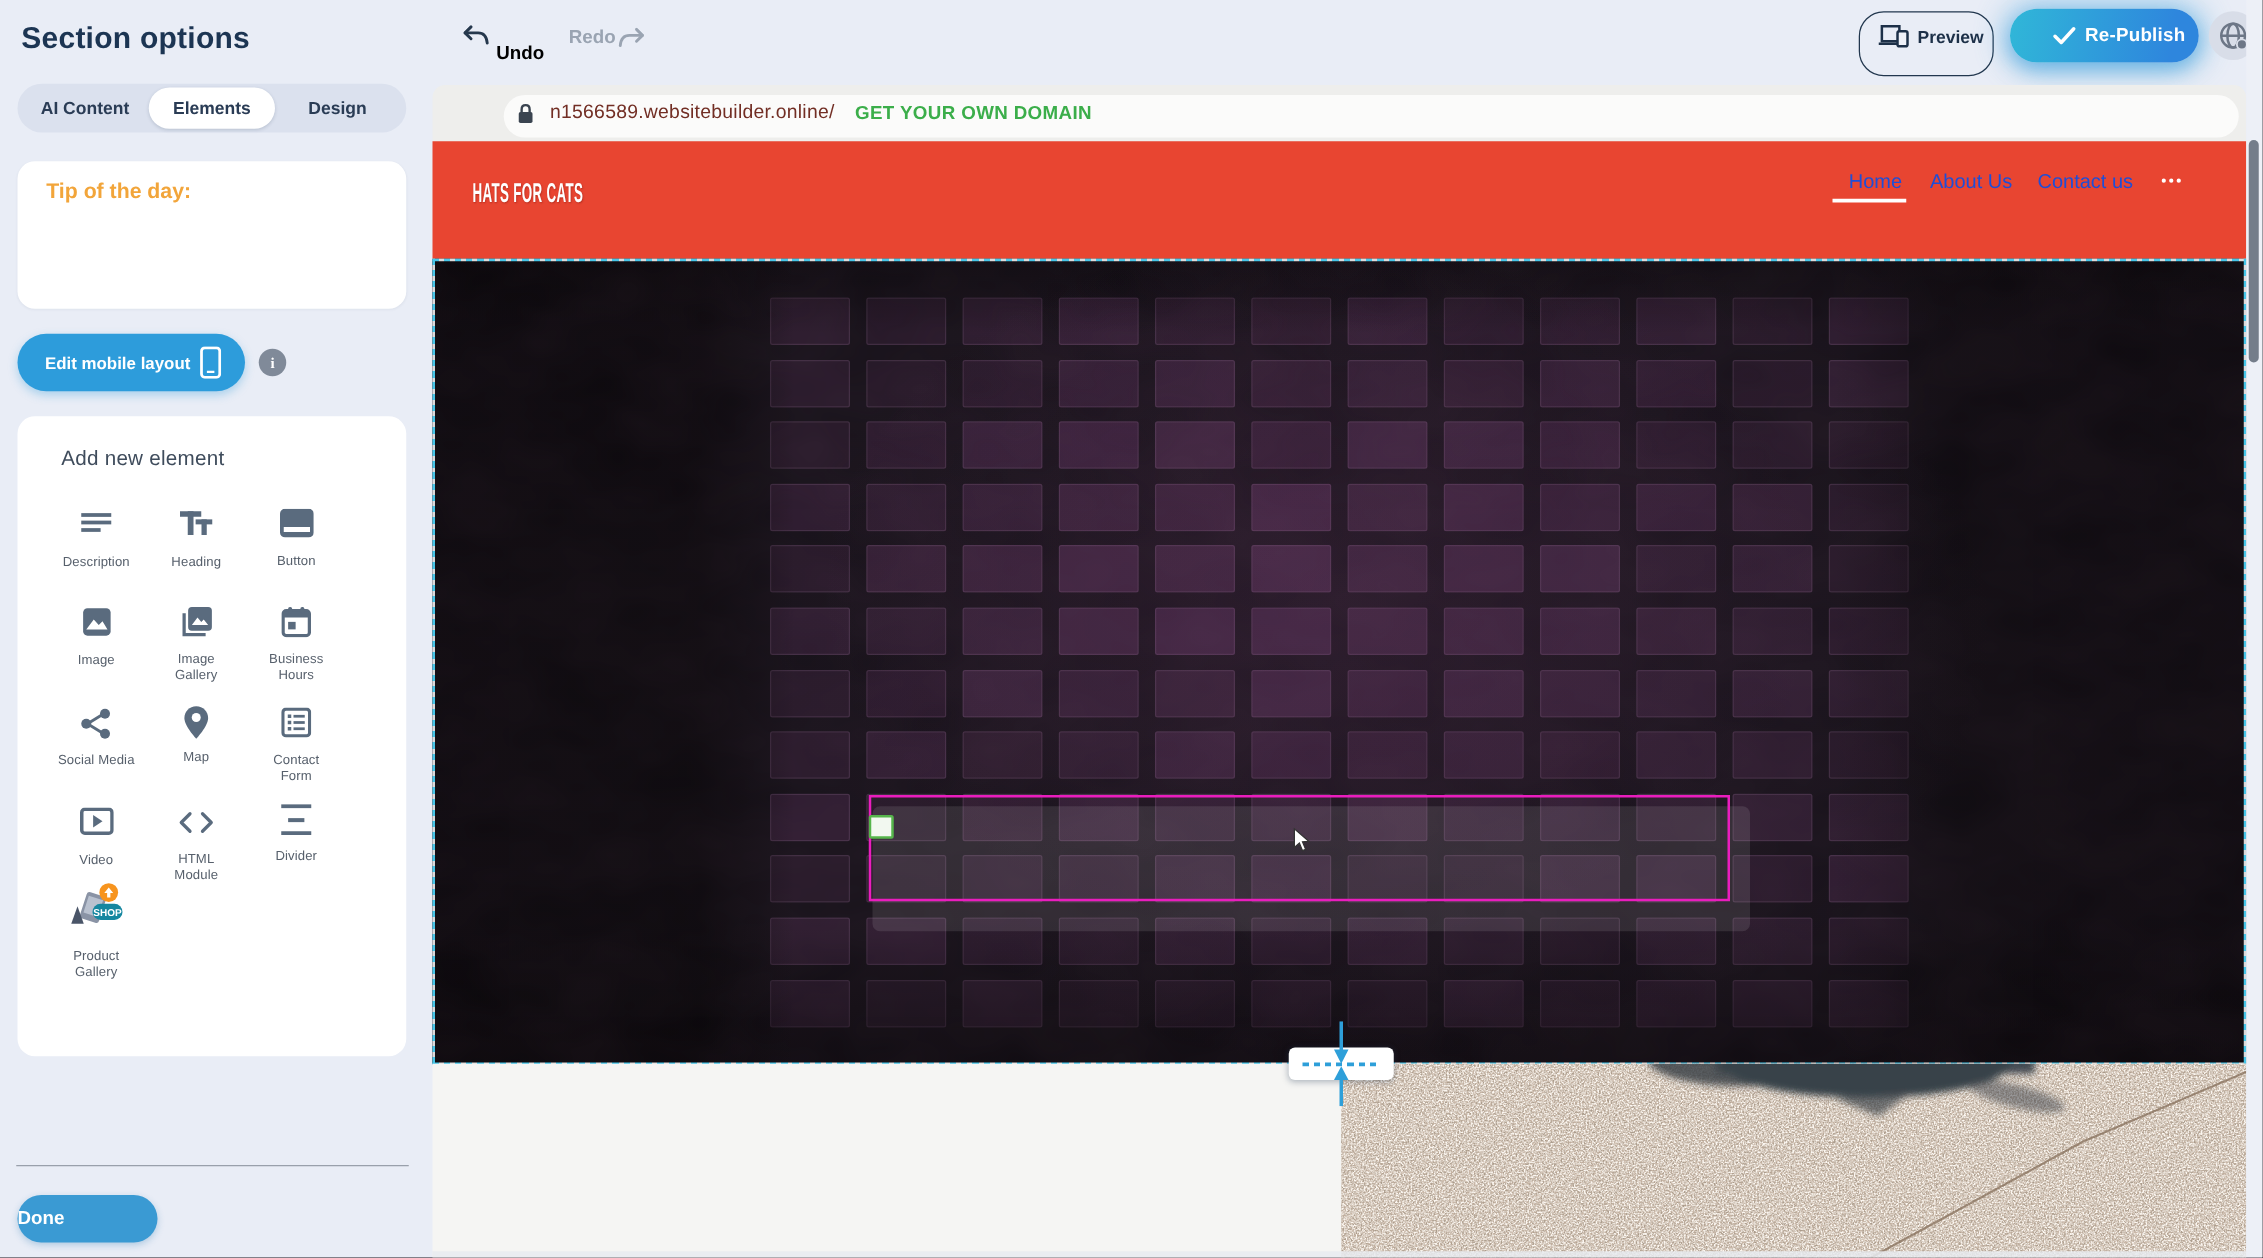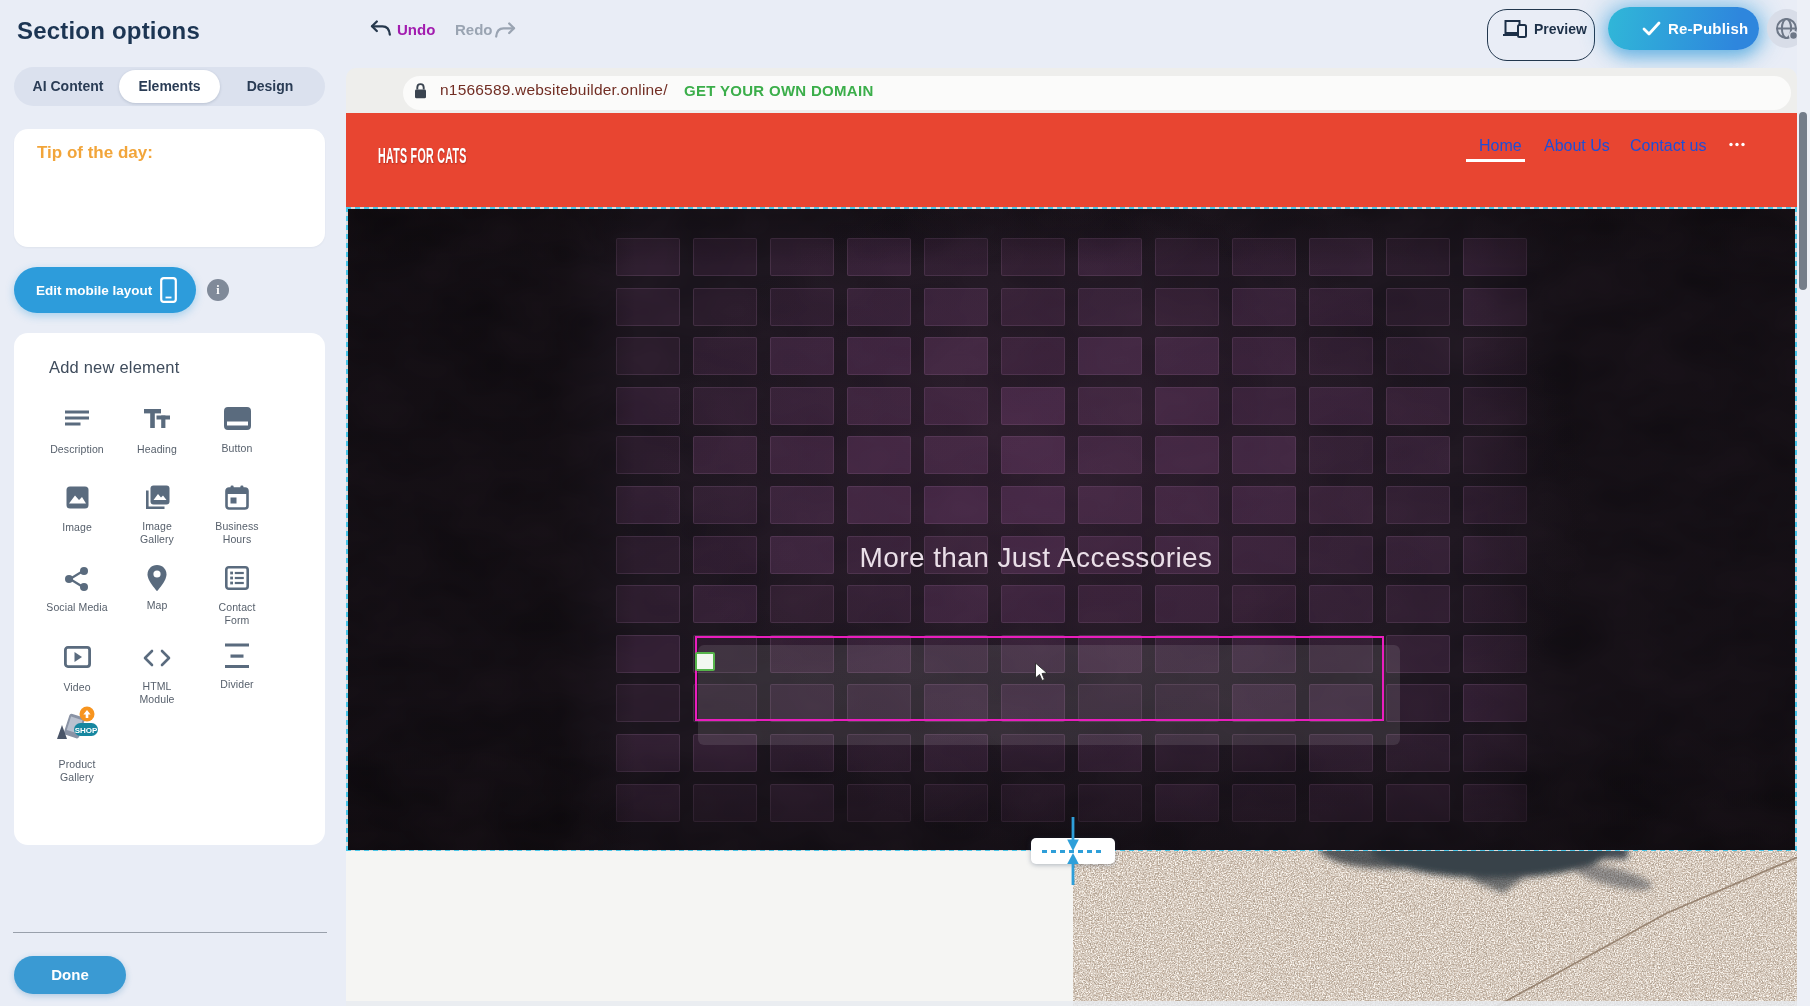--- a/index.html
+++ b/index.html
@@ -16,24 +16,24 @@
 #editbtn{left:14px;top:267px;width:182px;height:46px;background:#2d9cdb;border-radius:23px;box-shadow:0 3px 8px rgba(45,156,219,.35)}
 #editbtn span{position:absolute;left:22px;top:16px;font-size:13.5px;font-weight:bold;color:#fff}
 #infoc{left:207px;top:279px;width:22px;height:22px;border-radius:50%;background:#808a99;color:#fff;font-size:12px;font-weight:bold;text-align:center;line-height:22px;font-family:"Liberation Serif",serif}
 #addcard{left:14px;top:333px;width:311px;height:512px;background:#fff;border-radius:14px}
 #addcard h3{position:absolute;left:35px;top:25px;font-size:16.5px;font-weight:normal;color:#3f4c5c;letter-spacing:.2px}
 .el{position:absolute;width:80px;text-align:center}
 .el .ic{display:inline-block;height:26px}
 .el .lb{margin-top:5px;font-size:10.5px;line-height:13px;color:#57606c;letter-spacing:.1px}
 
 #sb-line{left:13px;top:932px;width:314px;height:1px;background:#99a0ab}
-#donebtn{left:14px;top:956px;width:112px;height:38px;border-radius:19px;background:#3a9ad3;color:#fff;font-size:15px;font-weight:bold;text-align:center;line-height:38px;box-shadow:0 2px 6px rgba(40,120,180,.3)}
+#donebtn{left:14px;top:956px;width:112px;height:38px;border-radius:19px;background:#3a9ad3;color:#fff;font-size:15px;font-weight:bold;line-height:38px;box-shadow:0 2px 6px rgba(40,120,180,.3)}
 
 #undo{left:370px;top:20px}
-#undo b{position:absolute;left:27px;top:1px;font-size:15px;color:#a21caf;white-space:nowrap}
+#undo b{position:absolute;left:27px;top:14px;font-size:15px;color:#000000;white-space:nowrap}
 #redo{left:455px;top:20px}
 #redo b{position:absolute;left:0;top:1px;font-size:15px;color:#9aa4b2;white-space:nowrap}
 #previewbtn{left:1487px;top:9px;width:108px;height:52px;border:1.5px solid #22374e;border-radius:20px}
 #previewbtn b{position:absolute;left:46px;top:11px;font-size:14px;color:#1d3048}
 #repub{left:1608px;top:7px;width:151px;height:43px;border-radius:22px;background:linear-gradient(100deg,#30b7d8 0%,#2e86dd 85%);box-shadow:0 0 24px 5px rgba(50,160,225,.45),0 6px 16px rgba(44,150,215,.5)}
 #repub b{position:absolute;left:60px;top:13px;font-size:15px;color:#fff;letter-spacing:.2px}
 #globebtn{left:1767px;top:9px;width:39px;height:39px;border-radius:50%;background:#d8dde8}
 
 #chrome{left:346px;top:68px;width:1451px;height:45px;background:#eeeeec;border-radius:10px 10px 0 0}
 #urlpill{left:403px;top:75.5px;width:1388px;height:34px;background:#fbfbfa;border-radius:17px}
@@ -400,21 +400,20 @@
 <svg style="position:absolute;left:0;top:0;opacity:.10" width="1451" height="644">
       <filter id="n1">
         <feTurbulence type="fractalNoise" baseFrequency="0.012 0.02" numOctaves="3" seed="4"></feTurbulence>
         <feColorMatrix type="matrix" values="0 0 0 0 0.25  0 0 0 0 0.12  0 0 0 0 0.2  0 0 0 0.9 0"></feColorMatrix>
       </filter>
       <rect width="1451" height="644" filter="url(#n1)"></rect>
     </svg>
 </div>
 
 <div class="abs" style="left:346px;top:207px;width:1451px;height:644px;overflow:hidden">
-  <div class="abs" id="sub" style="top:335px">More than Just Accessories</div>
   <div class="abs" id="selbg"></div>
   <div class="abs" id="selbox"></div>
   <div class="abs" id="selhandle"></div>
   <svg class="abs" style="left:688px;top:455px" width="14" height="20" viewBox="0 0 14 20">
       <path d="M1.5 1 L1.5 16 L5.5 12.5 L8 18.5 L10.5 17.5 L8 11.5 L13 11 Z" fill="#fff" stroke="#333" stroke-width="1"></path>
     </svg>
 </div>
 <div class="abs dashh" style="left:346px;top:207px;width:1451px"></div>
 <div class="abs dashh" style="left:346px;top:850px;width:1451px"></div>
 <div class="abs dashv" style="left:346px;top:207px;height:644px"></div>

